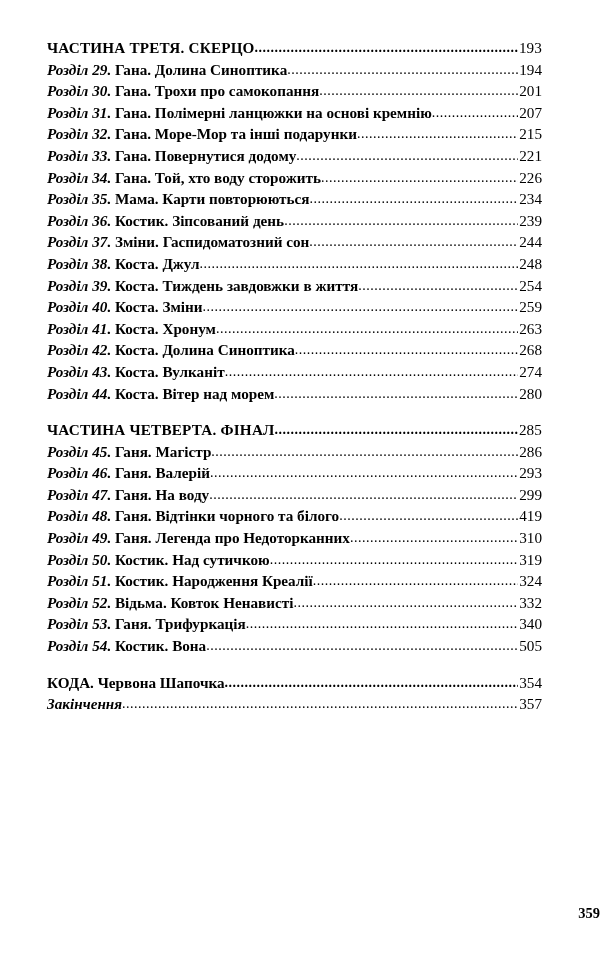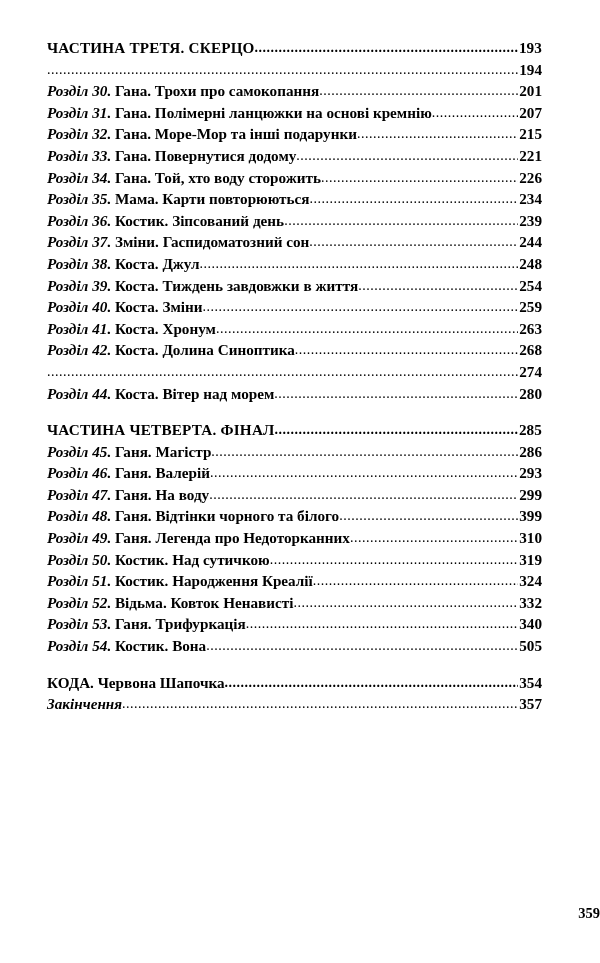--- a/index.html
+++ b/index.html
@@ -41,21 +41,21 @@
     flex: 1 1 auto;
     overflow: hidden;
     white-space: nowrap;
     letter-spacing: 0.5px;
     font-size: 14px;
     position: relative;
     top: -1px;
   }
   .entry .page-num {
     flex: 0 0 auto;
-    font-weight: bold;
+    font-weight: normal;
     padding-left: 1px;
   }
   .part {
     font-weight: bold;
     letter-spacing: 0.1px;
   }
   .part .label { letter-spacing: 0.2px; }
   .chapter .num {
     font-style: italic;
     font-weight: bold;
@@ -86,20 +86,21 @@
 <body>
 
 <div class="page">
   <div class="toc" id="toc-root">
       <div class="entry part">
         <span class="label">ЧАСТИНА ТРЕТЯ. СКЕРЦО</span>
         <span class="dots">.........................................................................................................................</span>
         <span class="page-num">193</span>
       </div>
       <div class="entry chapter">
+        <span class="label"><span class="num">Розділ 29.</span> <span class="title">Гана. Долина Синоптика</span></span>
         <span class="dots">.........................................................................................................................</span>
         <span class="page-num">194</span>
       </div>
       <div class="entry chapter">
         <span class="label"><span class="num">Розділ 30.</span> <span class="title">Гана. Трохи про самокопання</span></span>
         <span class="dots">.........................................................................................................................</span>
         <span class="page-num">201</span>
       </div>
       <div class="entry chapter">
         <span class="label"><span class="num">Розділ 31.</span> <span class="title">Гана. Полімерні ланцюжки на основі кремнію</span></span>
@@ -155,20 +156,21 @@
         <span class="label"><span class="num">Розділ 41.</span> <span class="title">Коста. Хронум</span></span>
         <span class="dots">.........................................................................................................................</span>
         <span class="page-num">263</span>
       </div>
       <div class="entry chapter">
         <span class="label"><span class="num">Розділ 42.</span> <span class="title">Коста. Долина Синоптика</span></span>
         <span class="dots">.........................................................................................................................</span>
         <span class="page-num">268</span>
       </div>
       <div class="entry chapter">
+        <span class="label"><span class="num">Розділ 43.</span> <span class="title">Коста. Вулканіт</span></span>
         <span class="dots">.........................................................................................................................</span>
         <span class="page-num">274</span>
       </div>
       <div class="entry chapter">
         <span class="label"><span class="num">Розділ 44.</span> <span class="title">Коста. Вітер над морем</span></span>
         <span class="dots">.........................................................................................................................</span>
         <span class="page-num">280</span>
       </div>
       <div class="gap-block"></div>
       <div class="entry part">
@@ -187,21 +189,21 @@
         <span class="page-num">293</span>
       </div>
       <div class="entry chapter">
         <span class="label"><span class="num">Розділ 47.</span> <span class="title">Ганя. На воду</span></span>
         <span class="dots">.........................................................................................................................</span>
         <span class="page-num">299</span>
       </div>
       <div class="entry chapter">
         <span class="label"><span class="num">Розділ 48.</span> <span class="title">Ганя. Відтінки чорного та білого</span></span>
         <span class="dots">.........................................................................................................................</span>
-        <span class="page-num">399</span>
+        <span class="page-num">419</span>
       </div>
       <div class="entry chapter">
         <span class="label"><span class="num">Розділ 49.</span> <span class="title">Ганя. Легенда про Недоторканних</span></span>
         <span class="dots">.........................................................................................................................</span>
         <span class="page-num">310</span>
       </div>
       <div class="entry chapter">
         <span class="label"><span class="num">Розділ 50.</span> <span class="title">Костик. Над сутичкою</span></span>
         <span class="dots">.........................................................................................................................</span>
         <span class="page-num">319</span>

